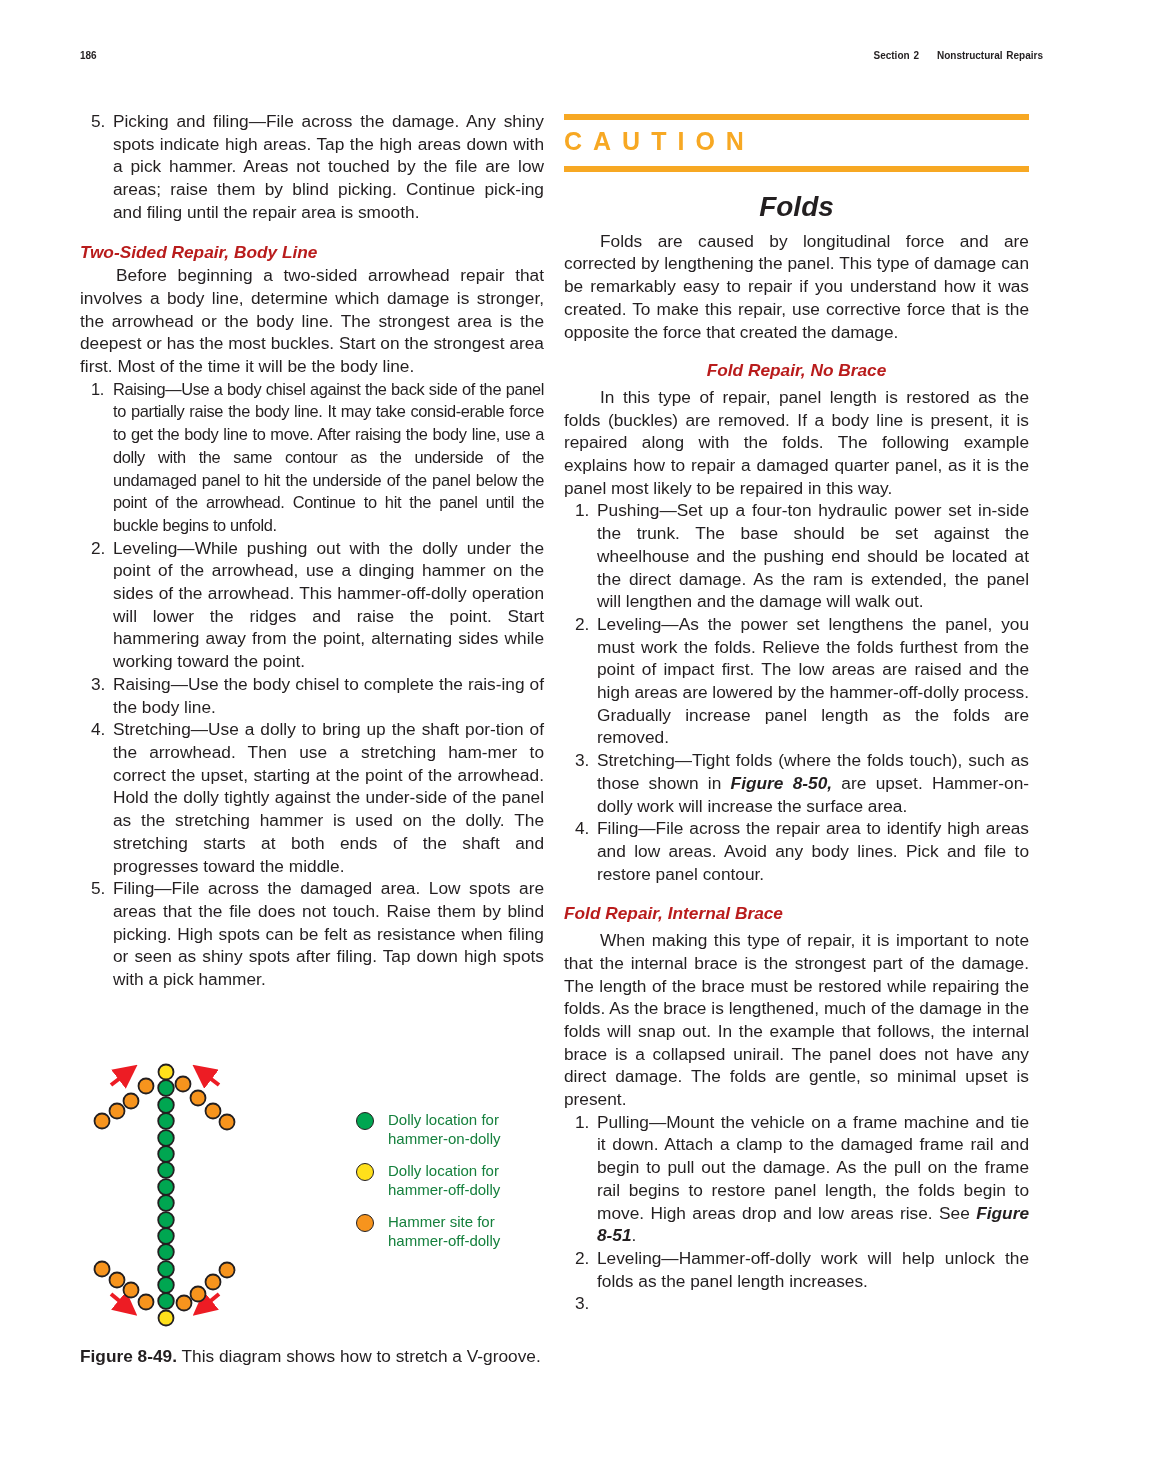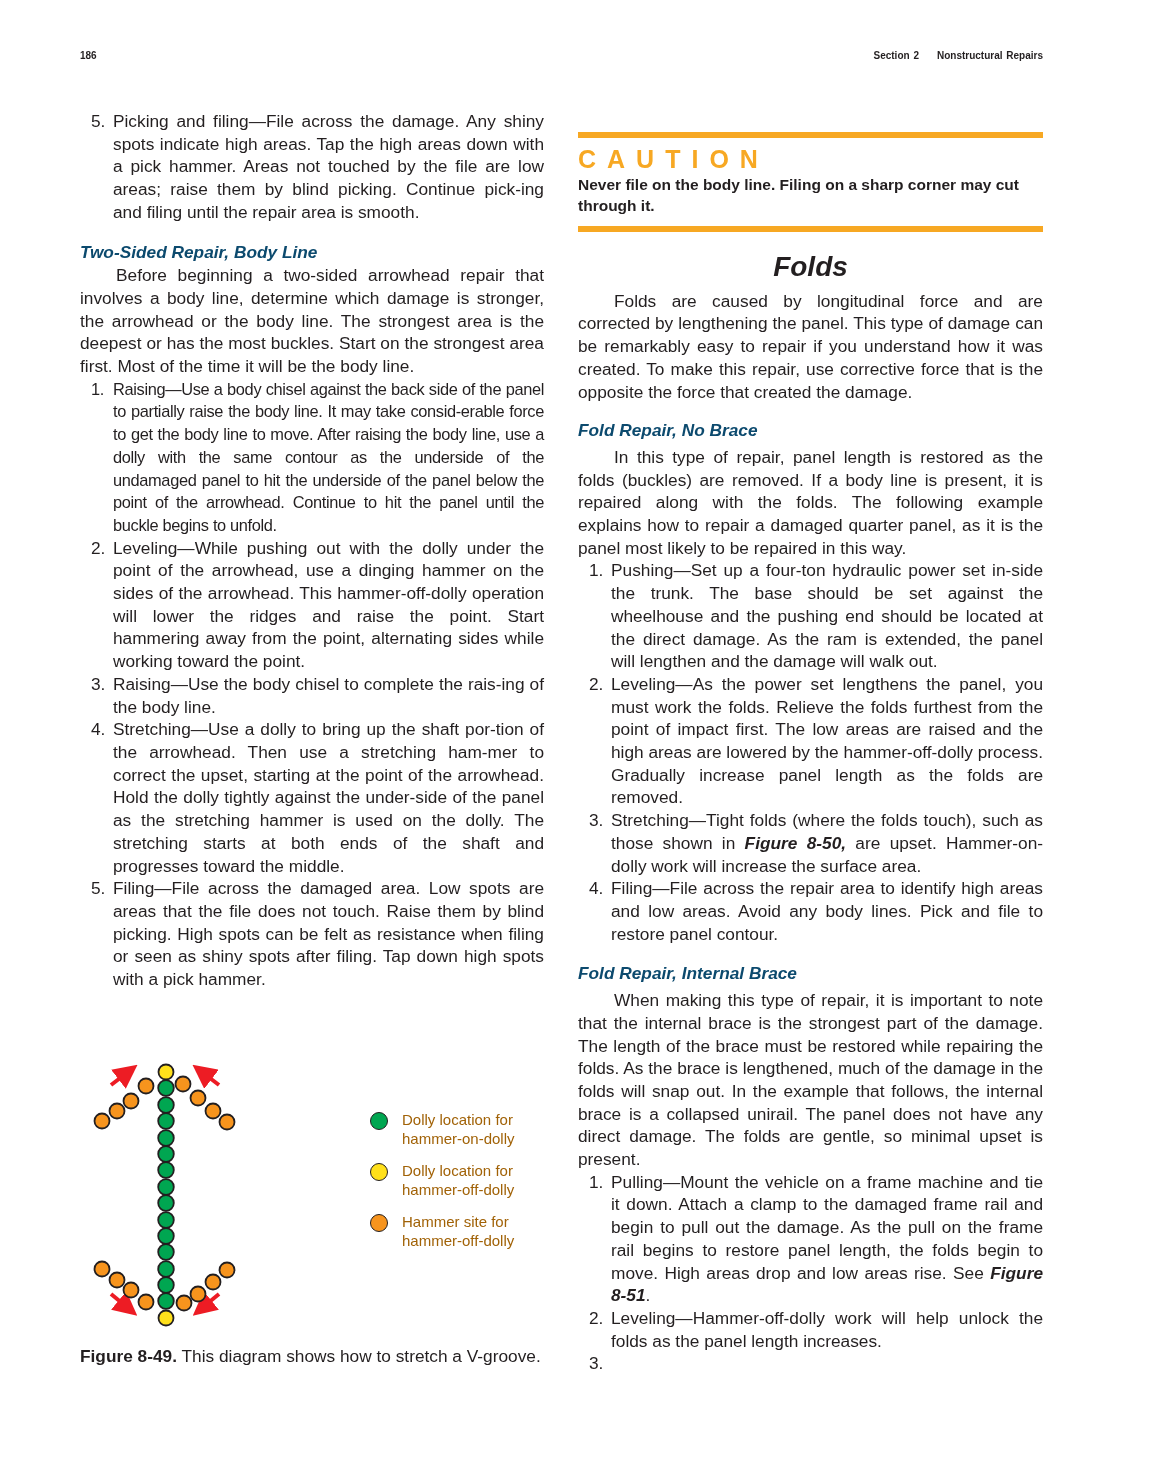--- a/index.html
+++ b/index.html
@@ -7,38 +7,38 @@
     width: 1156px; height: 1479px; position: relative; overflow: hidden;
     font-family: "Liberation Sans", sans-serif; color: #231f20;
   }
   .header { position: absolute; top: 50px; left: 80px; width: 963px; height: 22px; font-weight: bold; font-size: 10px; }
   .header .page-num { position: absolute; left: 0; top: 0; }
   .header .section { position: absolute; right: 0; top: 0; word-spacing: 1px; }
   .header .section span + span { margin-left: 18px; }
 
   .col { position: absolute; top: 110px; font-size: 17.3px; line-height: 22.7px; }
   .col-left { left: 80px; width: 464px; }
-  .col-right { left: 578px; width: 465px; margin-top: 18px; }
+  .col-right { left: 564px; width: 465px; }
 
   p { margin: 0; text-align: justify; }
   .indent { text-indent: 36px; }
   .list { margin: 0; padding: 0; list-style: none; }
   .list li { position: relative; padding-left: 33px; text-align: justify; }
   .list li .num { position: absolute; left: 11px; top: 0; }
   .list.condensed li { font-size: 16.4px; letter-spacing: -0.35px; }
 
-  .h-blue { color: #0c4a6e; font-weight: bold; font-style: italic; font-size: 17.3px; margin: 0; }
+  .h-blue { color: #b91c1c; font-weight: bold; font-style: italic; font-size: 17.3px; margin: 0; }
   .h-center { text-align: center; font-weight: bold; font-style: italic; font-size: 28px; margin: 0; }
 
   .caution { border-top: 6px solid #f7a823; border-bottom: 6px solid #f7a823; padding: 6px 0 10px; }
   .caution .title { color: #f7a823; font-weight: bold; font-size: 25px; letter-spacing: 11px; line-height: 30px; }
   .caution .body { font-weight: bold; font-size: 15.5px; line-height: 21px; }
 
   .figure { position: absolute; left: 80px; top: 1060px; width: 470px; height: 280px; }
-  .legend { position: absolute; left: 290px; top: 50px; font-size: 15px; line-height: 19px; color: #a16207; }
+  .legend { position: absolute; left: 276px; top: 50px; font-size: 15px; line-height: 19px; color: #15803d; }
   .legend-item { position: relative; padding-left: 32px; margin-bottom: 13px; }
   .legend-item .dot { position: absolute; left: 0; top: 2px; width: 16px; height: 16px; border-radius: 50%; border: 1.8px solid #231f20; }
   .caption { position: absolute; left: 80px; top: 1345px; width: 470px; font-size: 17.3px; line-height: 22.7px; }
   .caption .lbl { font-weight: bold; }
   .caption .txt { }
   b { font-weight: bold; font-style: italic; }
 </style>
 </head>
 <body>
 
@@ -143,26 +143,25 @@
   </div>
 </div>
 <div class="caption">
   <span class="lbl">Figure 8-49.</span>
   <span class="txt">This diagram shows how to stretch a V-groove.</span>
 </div>
 
 <div class="col col-right" style="top:114px;">
   <div class="caution">
     <div class="title">CAUTION</div>
-    <div class="body">Never file on the body line. Filing on a sharp corner may cut through it.</div>
   </div>
   <h2 class="h-center" style="margin-top:24px;">Folds</h2>
   <p class="indent" style="margin-top:11px;">Folds are caused by longitudinal force and are corrected by lengthening the panel. This type of damage can be remarkably easy to repair if you understand how it was created. To make this repair, use corrective force that is the opposite the force that created the damage.</p>
 
-  <h3 class="h-blue" style="margin-top:16px;">Fold Repair, No Brace</h3>
+  <h3 class="h-blue" style="margin-top:16px;text-align:center;">Fold Repair, No Brace</h3>
   <p class="indent" style="margin-top:4px;">In this type of repair, panel length is restored as the folds (buckles) are removed. If a body line is present, it is repaired along with the folds. The following example explains how to repair a damaged quarter panel, as it is the panel most likely to be repaired in this way.</p>
   <ul class="list">
     <li><span class="num">1.</span><span>Pushing—Set up a four-ton hydraulic power set in-side the trunk. The base should be set against the wheelhouse and the pushing end should be located at the direct damage. As the ram is extended, the panel will lengthen and the damage will walk out.</span></li>
     <li><span class="num">2.</span><span>Leveling—As the power set lengthens the panel, you must work the folds. Relieve the folds furthest from the point of impact first. The low areas are raised and the high areas are lowered by the hammer-off-dolly process. Gradually increase panel length as the folds are removed.</span></li>
     <li><span class="num">3.</span><span>Stretching—Tight folds (where the folds touch), such as those shown in </span><b>Figure 8-50,</b><span> are upset. Hammer-on-dolly work will increase the surface area.</span></li>
     <li><span class="num">4.</span><span>Filing—File across the repair area to identify high areas and low areas. Avoid any body lines. Pick and file to restore panel contour.</span></li>
   </ul>
 
   <h3 class="h-blue" style="margin-top:17px;">Fold Repair, Internal Brace</h3>
   <p class="indent" style="margin-top:4px;">When making this type of repair, it is important to note that the internal brace is the strongest part of the damage. The length of the brace must be restored while repairing the folds. As the brace is lengthened, much of the damage in the folds will snap out. In the example that follows, the internal brace is a collapsed unirail. The panel does not have any direct damage. The folds are gentle, so minimal upset is present.</p>

